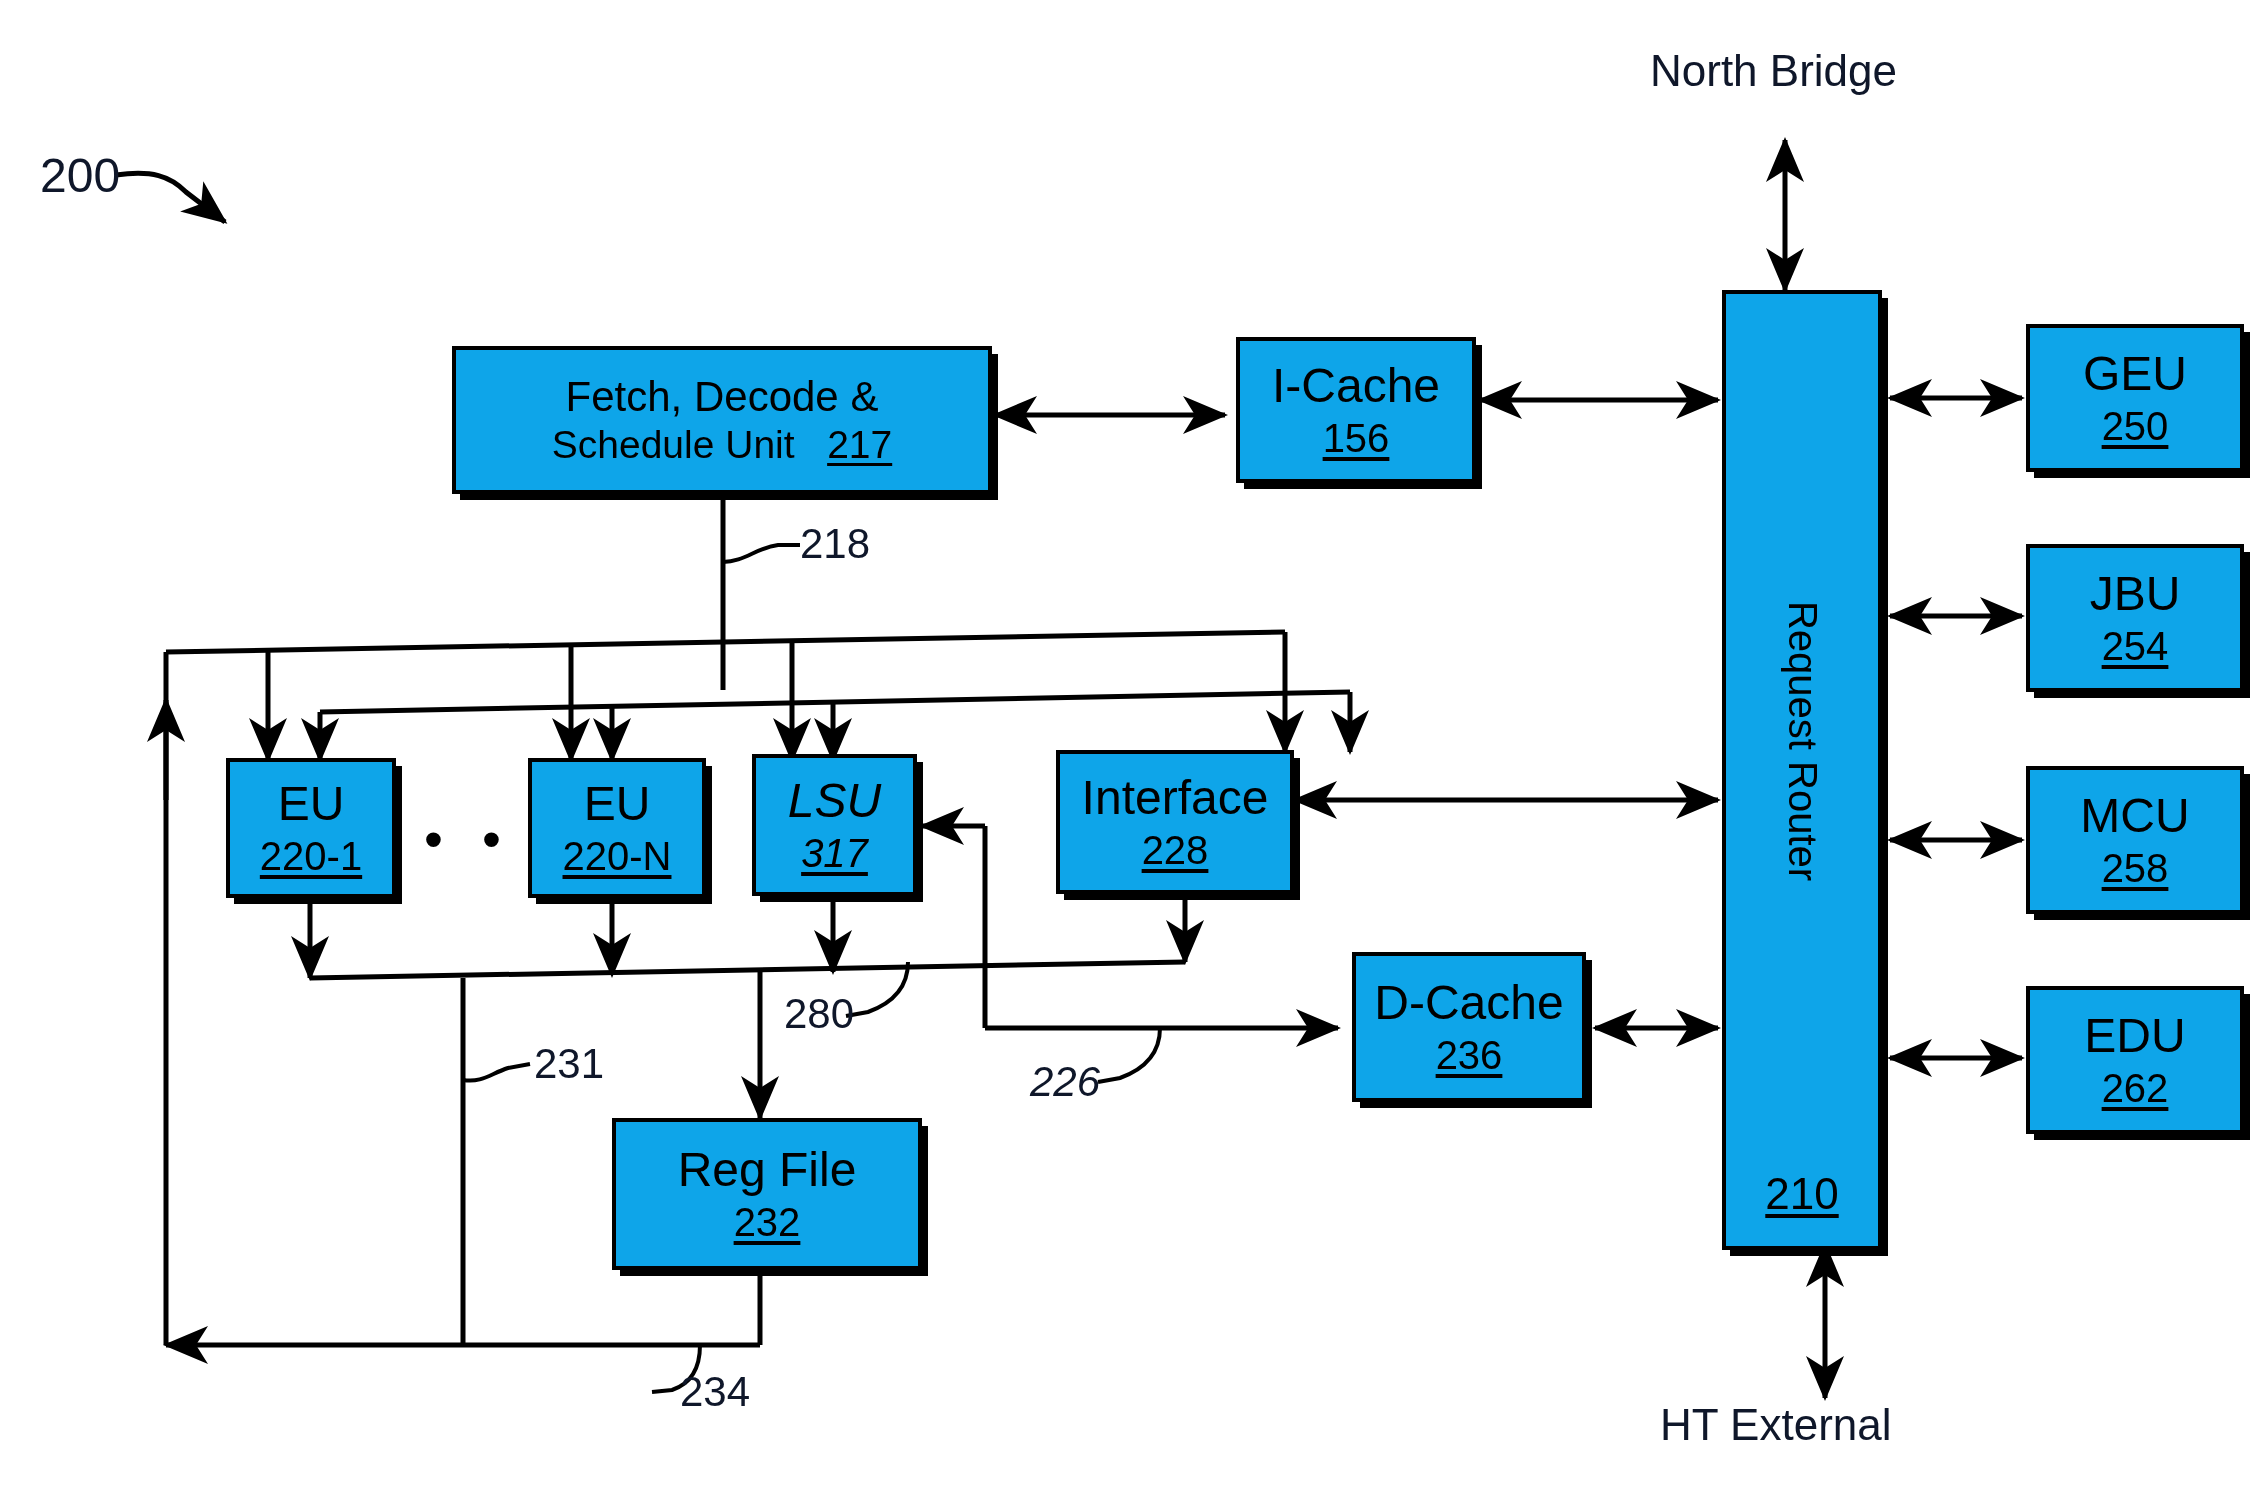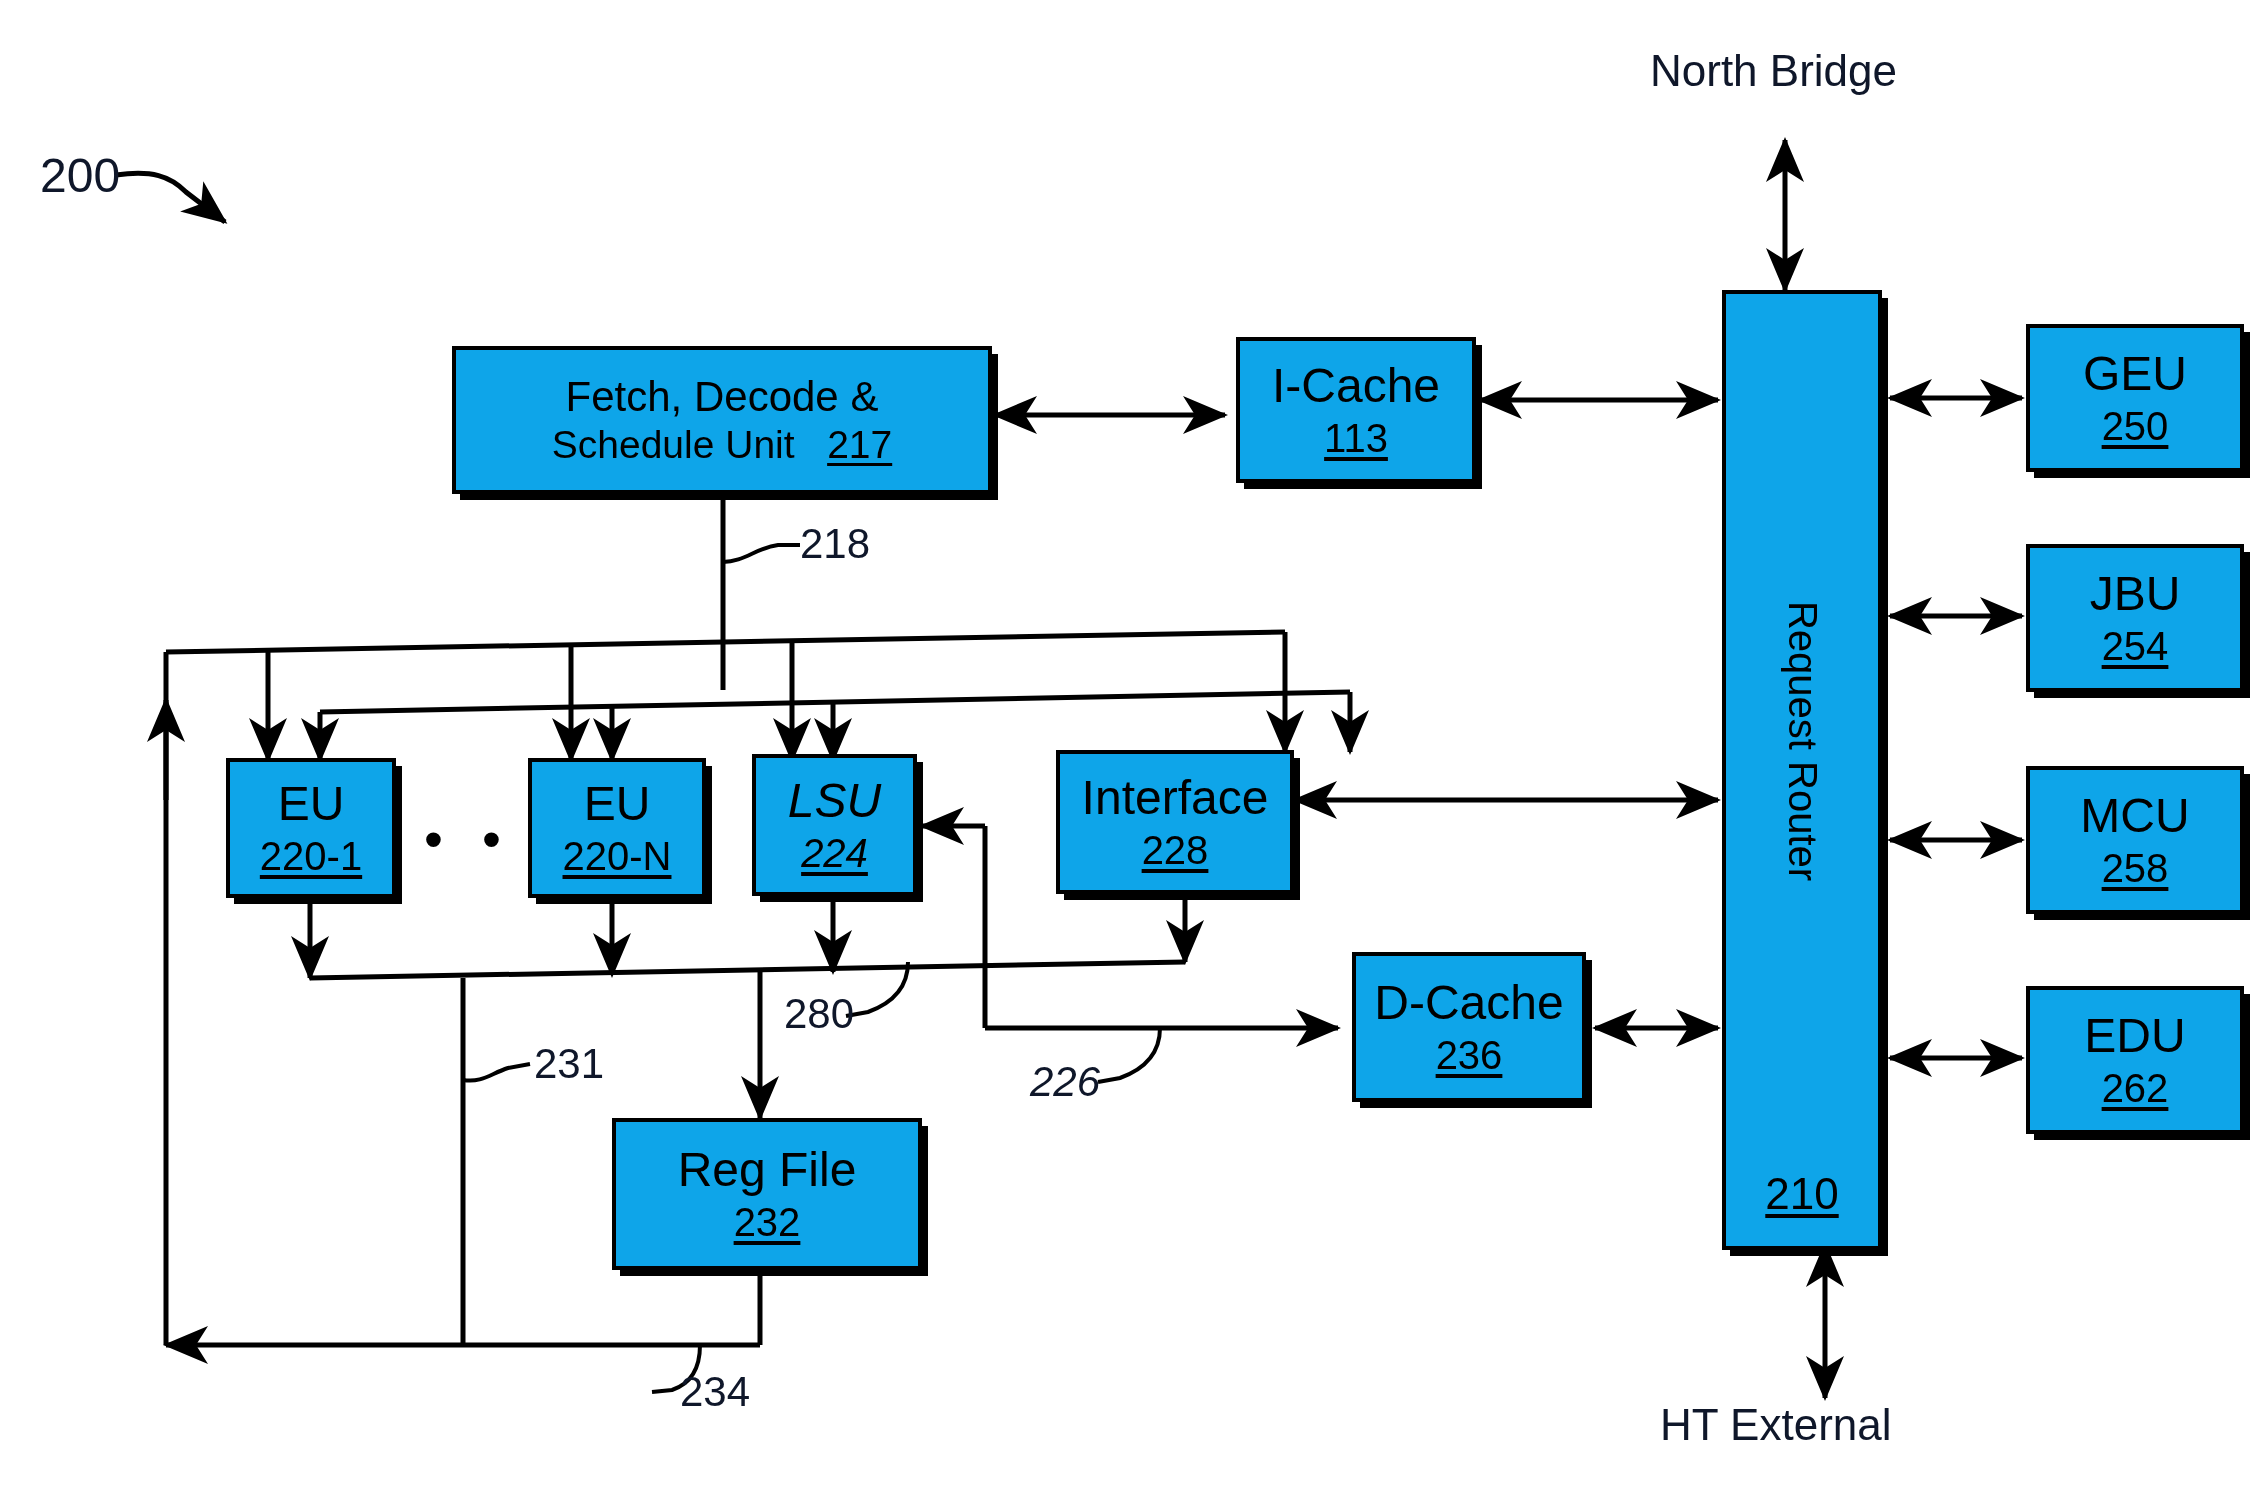--- a/index.html
+++ b/index.html
@@ -186,21 +186,21 @@
   <div class="blk" id="blk-fetch" style="left:452px; top:346px; width:540px; height:148px;">
     <div class="l1">Fetch, Decode &amp;</div>
     <div class="l2">
       <span>Schedule Unit</span>
       <span>&nbsp;&nbsp;</span><span class="ref">217</span>
     </div>
   </div>
 
   <div class="blk" id="blk-icache" style="left:1236px; top:337px; width:240px; height:146px;">
     <div class="l1">I-Cache</div>
-    <div class="l2 ref">113</div>
+    <div class="l2 ref">156</div>
   </div>
 
   <div class="blk" id="blk-router" style="left:1722px; top:290px; width:160px; height:960px;">
     <div class="vert-label">Request Router</div>
     <div class="l2 ref">210</div>
   </div>
 
   <div class="blk" id="blk-geu" style="left:2026px; top:324px; width:218px; height:148px;">
     <div class="l1">GEU</div>
     <div class="l2 ref">250</div>
@@ -228,21 +228,21 @@
 
   <div class="ellipsis-dots" style="left:424px; top:812px;">• • •</div>
 
   <div class="blk" id="blk-eun" style="left:528px; top:758px; width:178px; height:140px;">
     <div class="l1">EU</div>
     <div class="l2 ref">220-N</div>
   </div>
 
   <div class="blk" id="blk-lsu" style="left:752px; top:754px; width:165px; height:142px;font-style:italic;">
     <div class="l1">LSU</div>
-    <div class="l2 ref">224</div>
+    <div class="l2 ref">317</div>
   </div>
 
   <div class="blk" id="blk-if" style="left:1056px; top:750px; width:238px; height:144px;">
     <div class="l1">Interface</div>
     <div class="l2 ref">228</div>
   </div>
 
   <div class="blk" id="blk-reg" style="left:612px; top:1118px; width:310px; height:152px;">
     <div class="l1">Reg File</div>
     <div class="l2 ref">232</div>

